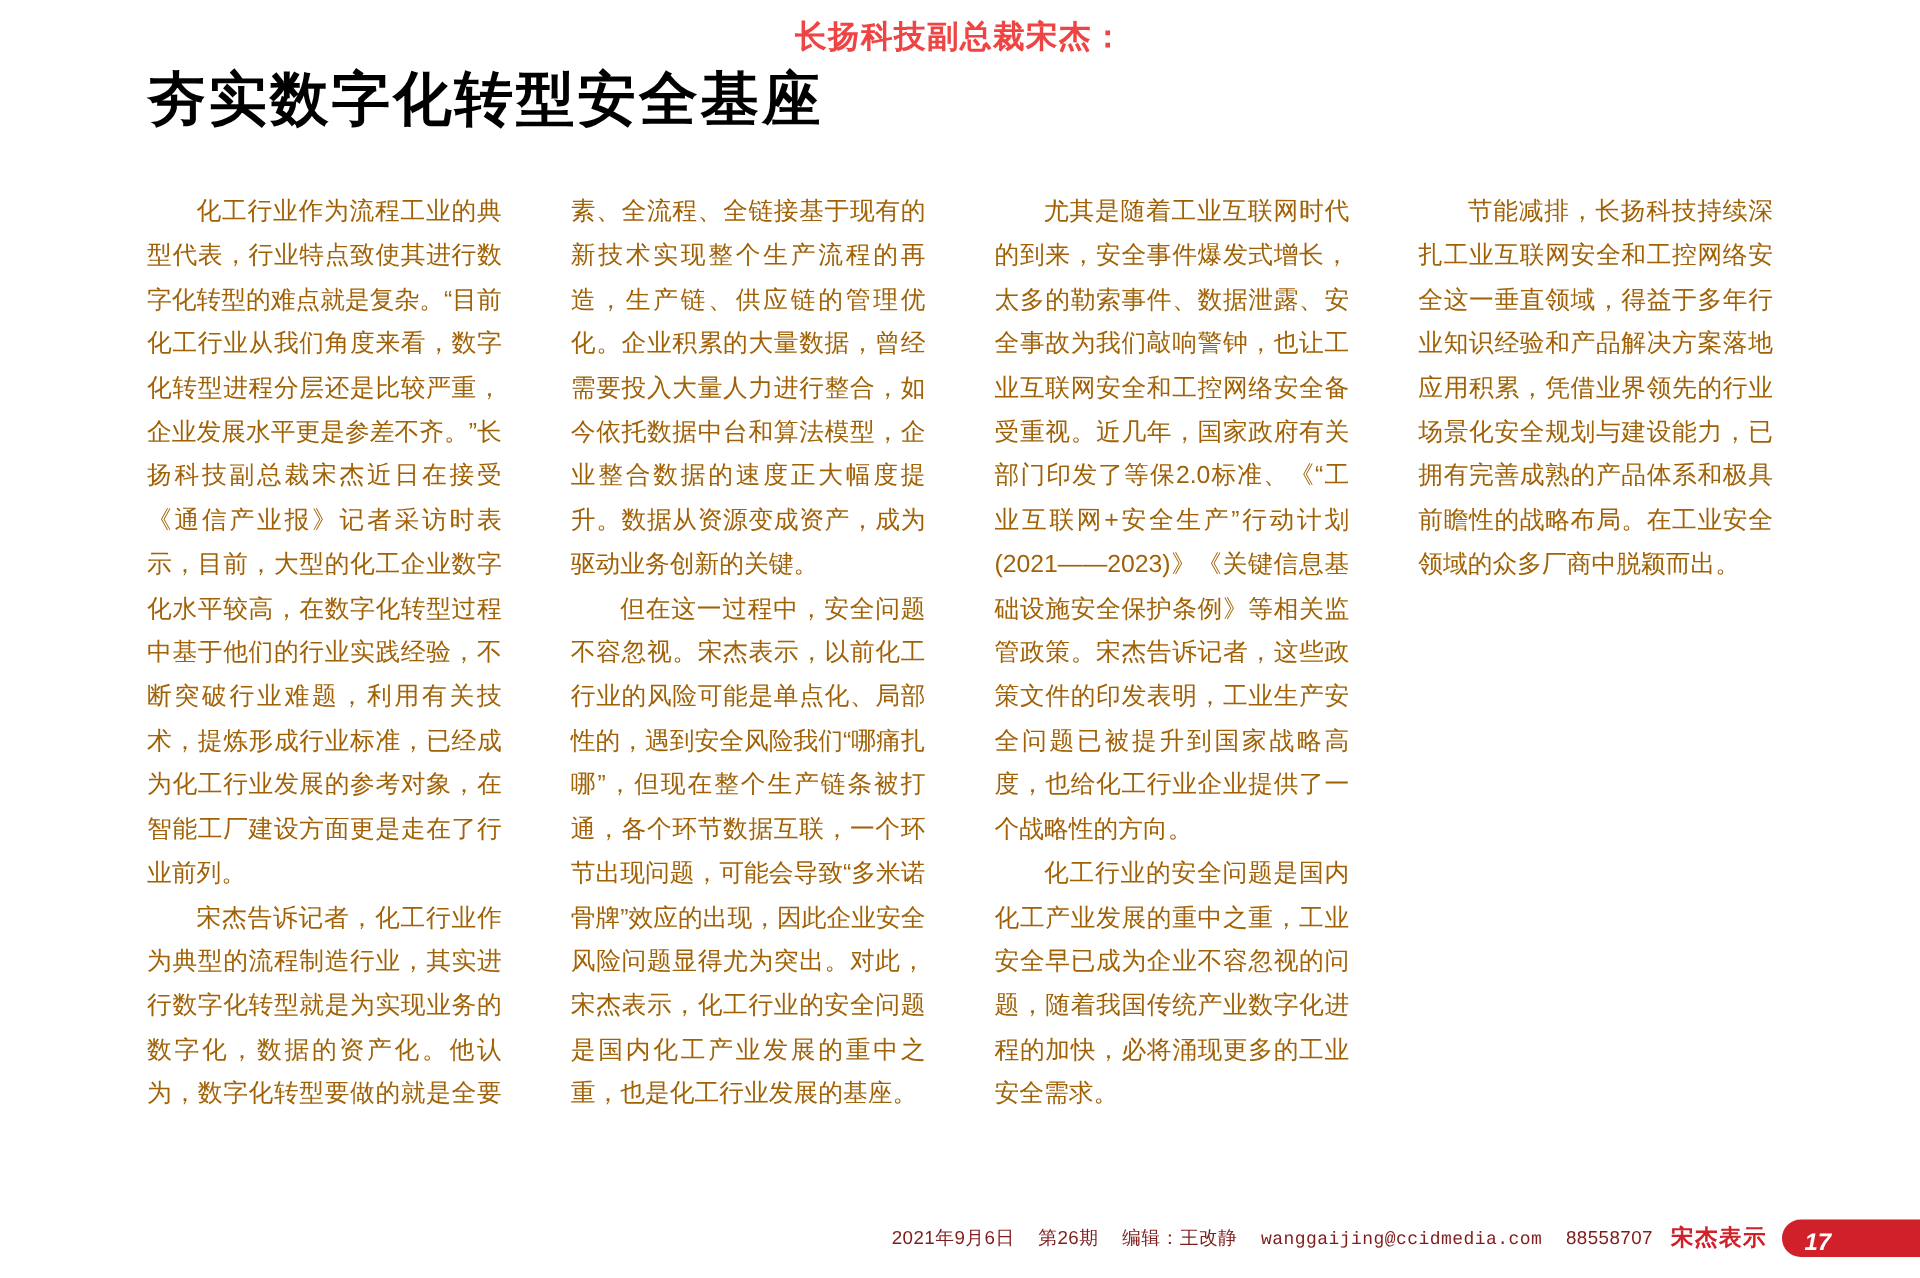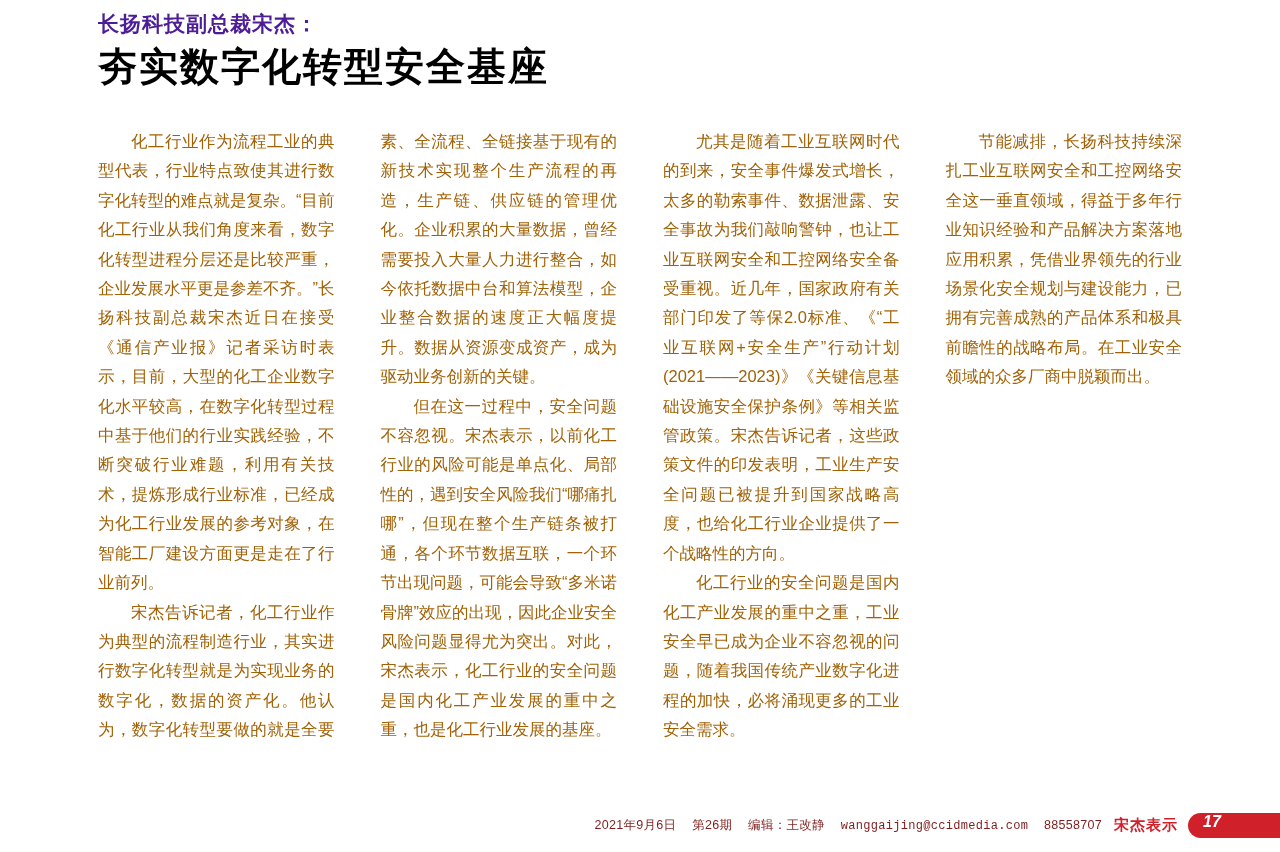--- a/index.html
+++ b/index.html
@@ -19,23 +19,24 @@
   }
   .header {
     position: absolute;
     left: 98px;
     top: 10px;
     width: 1084px;
   }
   .kicker {
     font-size: 21px;
     font-weight: 600;
-    color: #4c1d95;
+    color: #ef4444;
     letter-spacing: 1px;
     margin: 0 0 8px 0;
+    text-align: center;
   }
   .headline {
     font-size: 39px;
     font-weight: 900;
     color: #000000;
     letter-spacing: 2px;
     margin: 0;
     line-height: 1.1;
   }
   .article {
@@ -78,21 +79,21 @@
     font-size: 15px;
     font-weight: 800;
     margin-right: 10px;
     letter-spacing: 1px;
   }
   .page-badge {
     width: 92px;
     height: 25px;
     border-radius: 13px 0 0 13px;
     display: flex;
-    align-items: flex-start;
+    align-items: flex-end;
   }
   .page-badge .num {
     color: #ffffff;
     font-weight: 800;
     font-style: italic;
     font-size: 16px;
     padding-left: 15px;
   }
 </style>
 </head>

